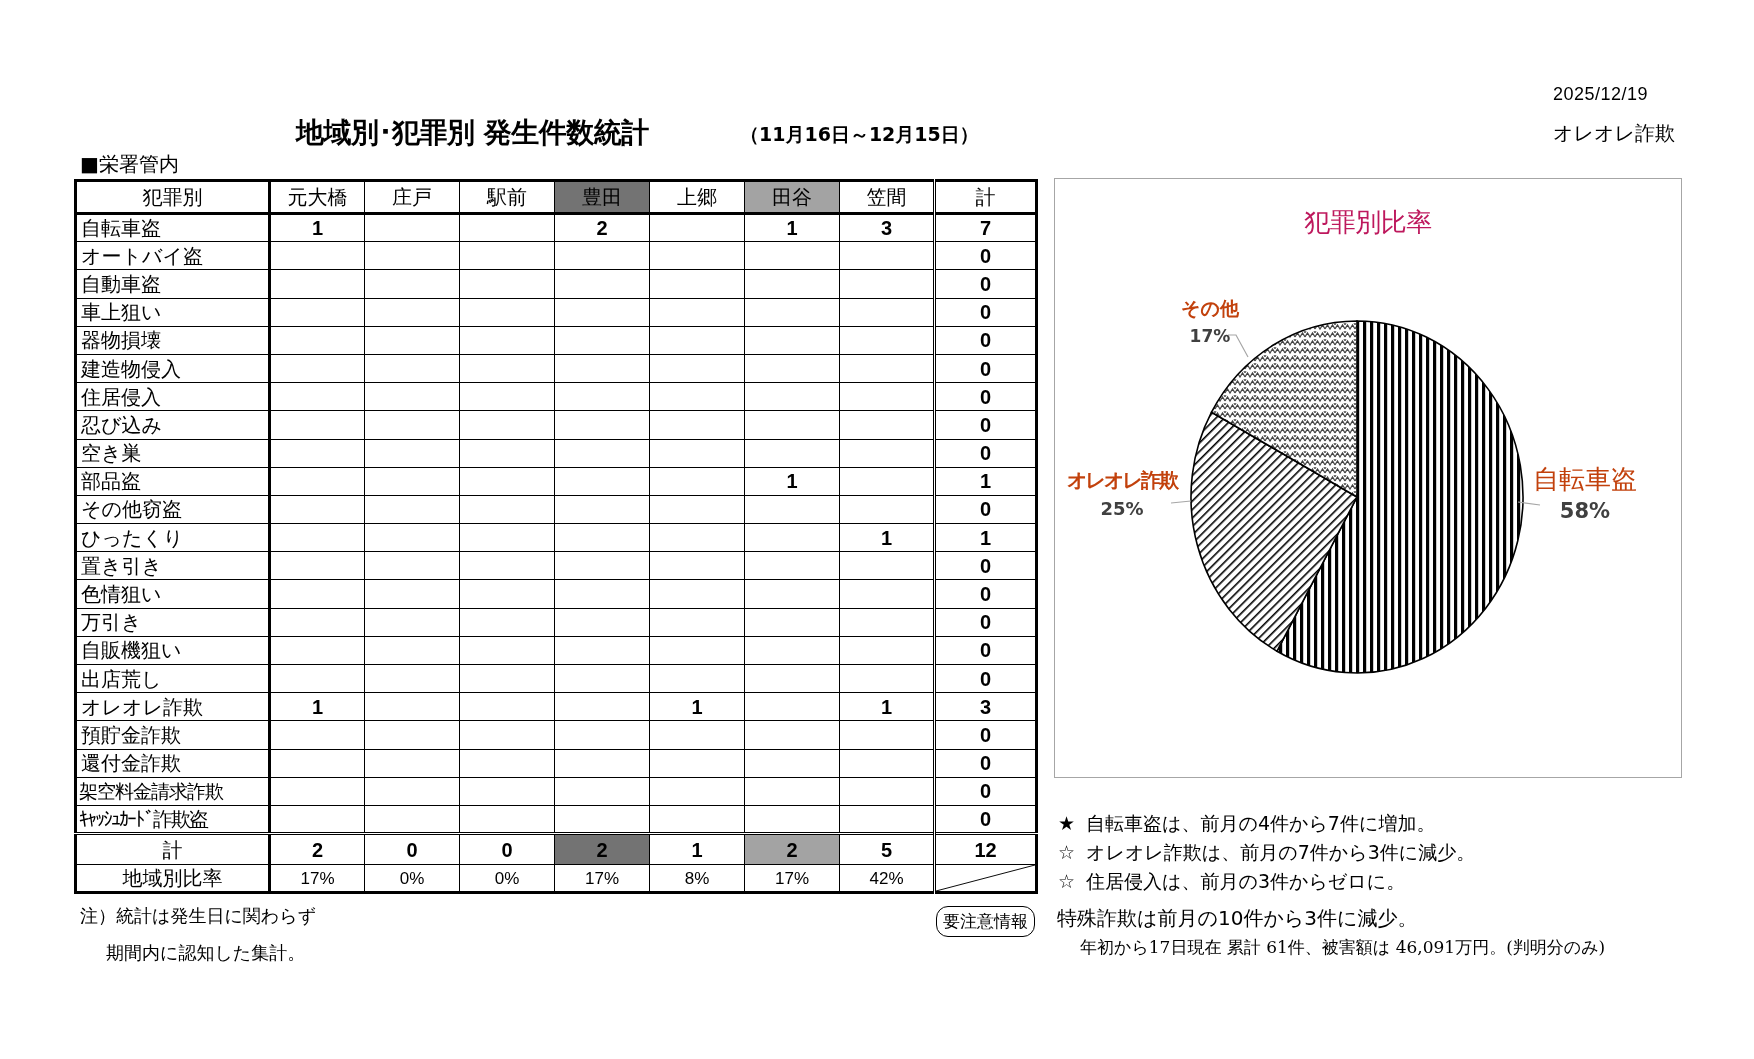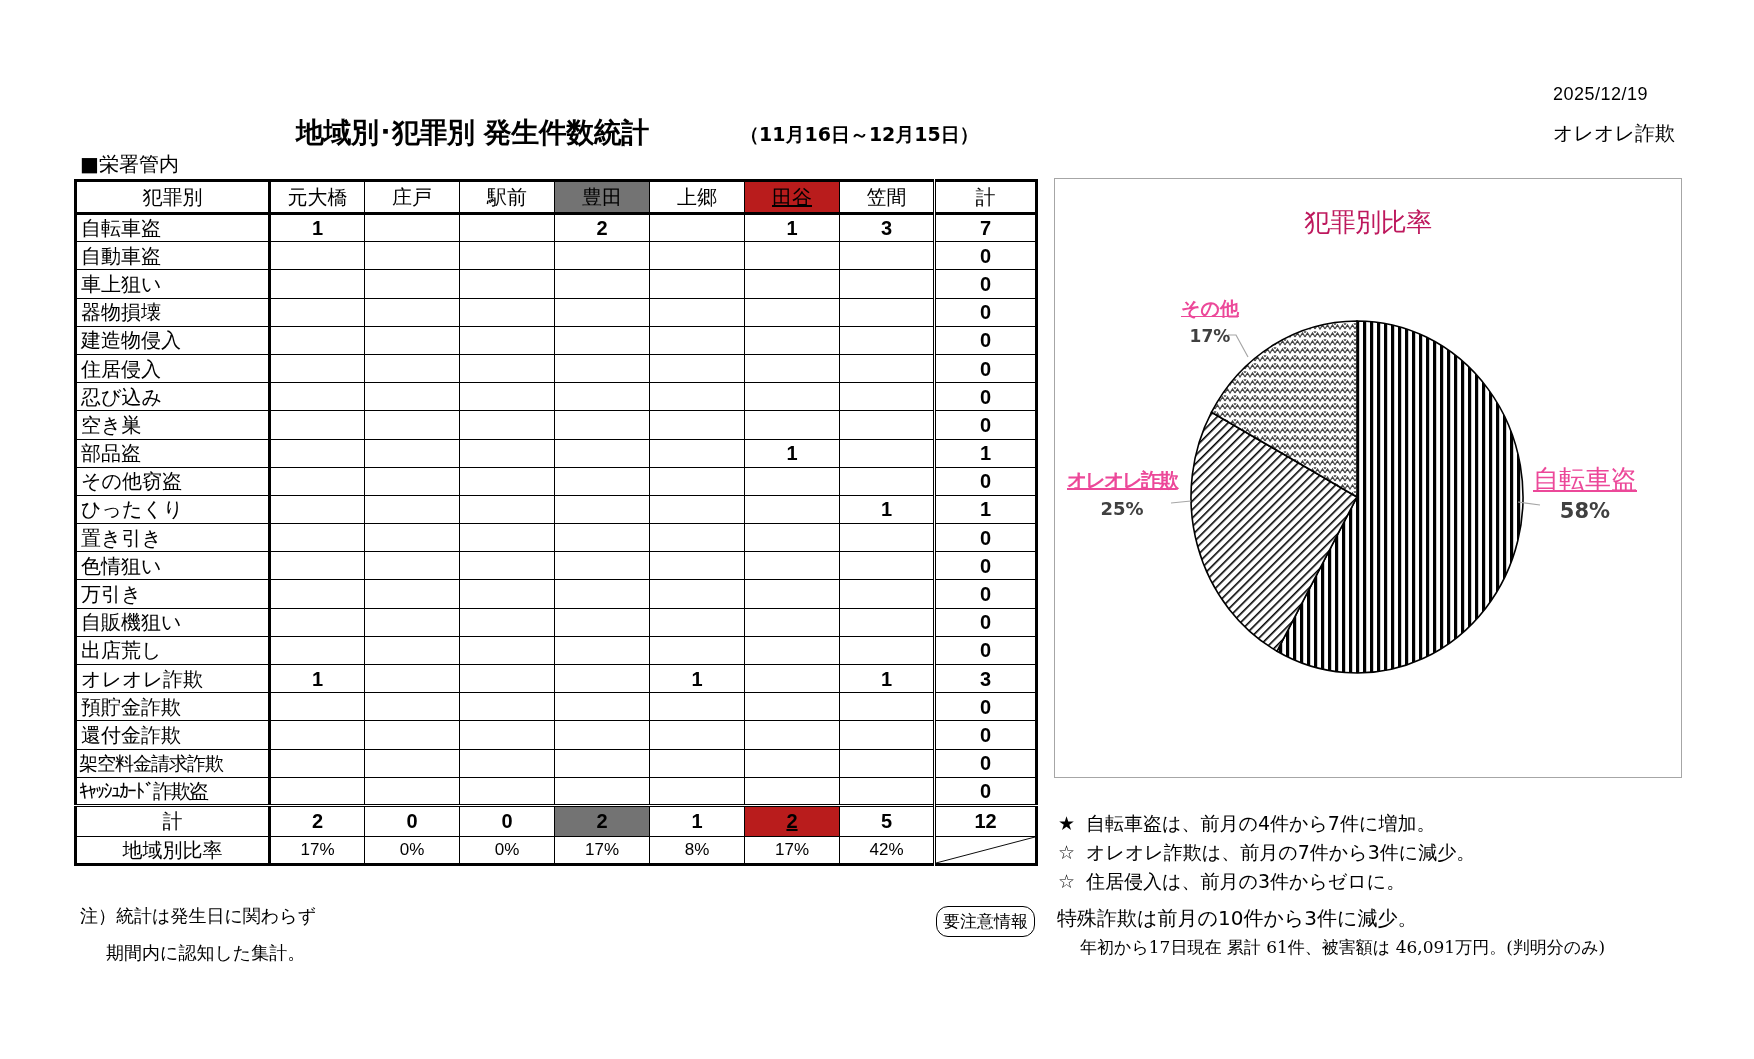--- a/index.html
+++ b/index.html
@@ -32,39 +32,39 @@
   .stats-table td.label.narrow { font-size: 19px; letter-spacing: -1px; padding-left: 2px; }
   .stats-table td.label.kana { font-size: 20px; letter-spacing: -2px; transform-origin: left; }
   .stats-table .c-label { border-right: 3px solid #000; }
   .stats-table .c-total { border-left: 3px double #000; }
   .stats-table td.num { font-weight: bold; font-family: "Liberation Sans", "DejaVu Sans", sans-serif; font-size: 20px; }
   .stats-table tr.sum-row td { border-top: 3px double #000; height: 31px; }
   .stats-table tr.sum-row td.center, .stats-table tr.ratio-row td.center { text-align: center; padding-left: 0; }
   .stats-table tr.ratio-row td { height: 28px; }
   .stats-table td.pct { font-family: "Liberation Sans", "DejaVu Sans", sans-serif; font-size: 17px; }
   .hl-light { background: #737373; }
-  .hl-strong { background: #b91c1c; text-decoration: underline; }
+  .hl-strong { background: #a3a3a3; }
   .diag { position: relative; }
   .diag svg { position: absolute; left: 0; top: 0; width: 100%; height: 100%; }
 
   .note1 { left: 80px; top: 904px; font-size: 18px; white-space: nowrap; }
   .note2 { left: 106px; top: 941px; font-size: 18px; white-space: nowrap; }
 
   .warn-btn {
     left: 936px; top: 906px; width: 99px; height: 31px;
     border: 1.5px solid #000; border-radius: 12px; background: #fff;
     font-size: 17px; text-align: center; line-height: 28px; white-space: nowrap;
   }
 
   
   .chart-box { left: 1054px; top: 178px; width: 628px; height: 600px; border: 1.5px solid #a6a6a6; background: #fff; }
   .chart-title { position: absolute; left: 0; width: 100%; top: 26px; text-align: center; font-size: 26px; color: #be185d; letter-spacing: -0.5px; }
   .chart-svg { position: absolute; left: 0; top: 0; }
   .pie-label { position: absolute; text-align: center; white-space: nowrap; }
-  .pie-label .name { display: block; font-weight: bold; color: #ec4899; text-decoration: underline; }
+  .pie-label .name { display: block; font-weight: bold; color: #c2410c; }
   .pie-label .pct { display: block; font-weight: bold; color: #404040; }
 
   
   .hl-note { position: absolute; left: 1058px; font-size: 19px; white-space: nowrap; }
   .hl-note .mark { display: inline-block; width: 28px; }
   .fraud-note { left: 1057px; top: 905px; font-size: 20px; white-space: nowrap; }
   .cum-note { left: 1080px; top: 936px; font-size: 17px; white-space: nowrap; font-family: "DejaVu Serif", "Liberation Serif", serif; }
 </style>
 </head>
 <body>
@@ -104,20 +104,31 @@
       <tr>
     <td class="label c-label">自転車盗</td>
     <td class="num">1</td>
     <td class="num"></td>
     <td class="num"></td>
     <td class="num">2</td>
     <td class="num"></td>
     <td class="num">1</td>
     <td class="num">3</td>
     <td class="num c-total">7</td>
+  </tr>
+      <tr>
+    <td class="label c-label">オートバイ盗</td>
+    <td class="num"></td>
+    <td class="num"></td>
+    <td class="num"></td>
+    <td class="num"></td>
+    <td class="num"></td>
+    <td class="num"></td>
+    <td class="num"></td>
+    <td class="num c-total">0</td>
   </tr>
       <tr>
     <td class="label c-label">自動車盗</td>
     <td class="num"></td>
     <td class="num"></td>
     <td class="num"></td>
     <td class="num"></td>
     <td class="num"></td>
     <td class="num"></td>
     <td class="num"></td>

